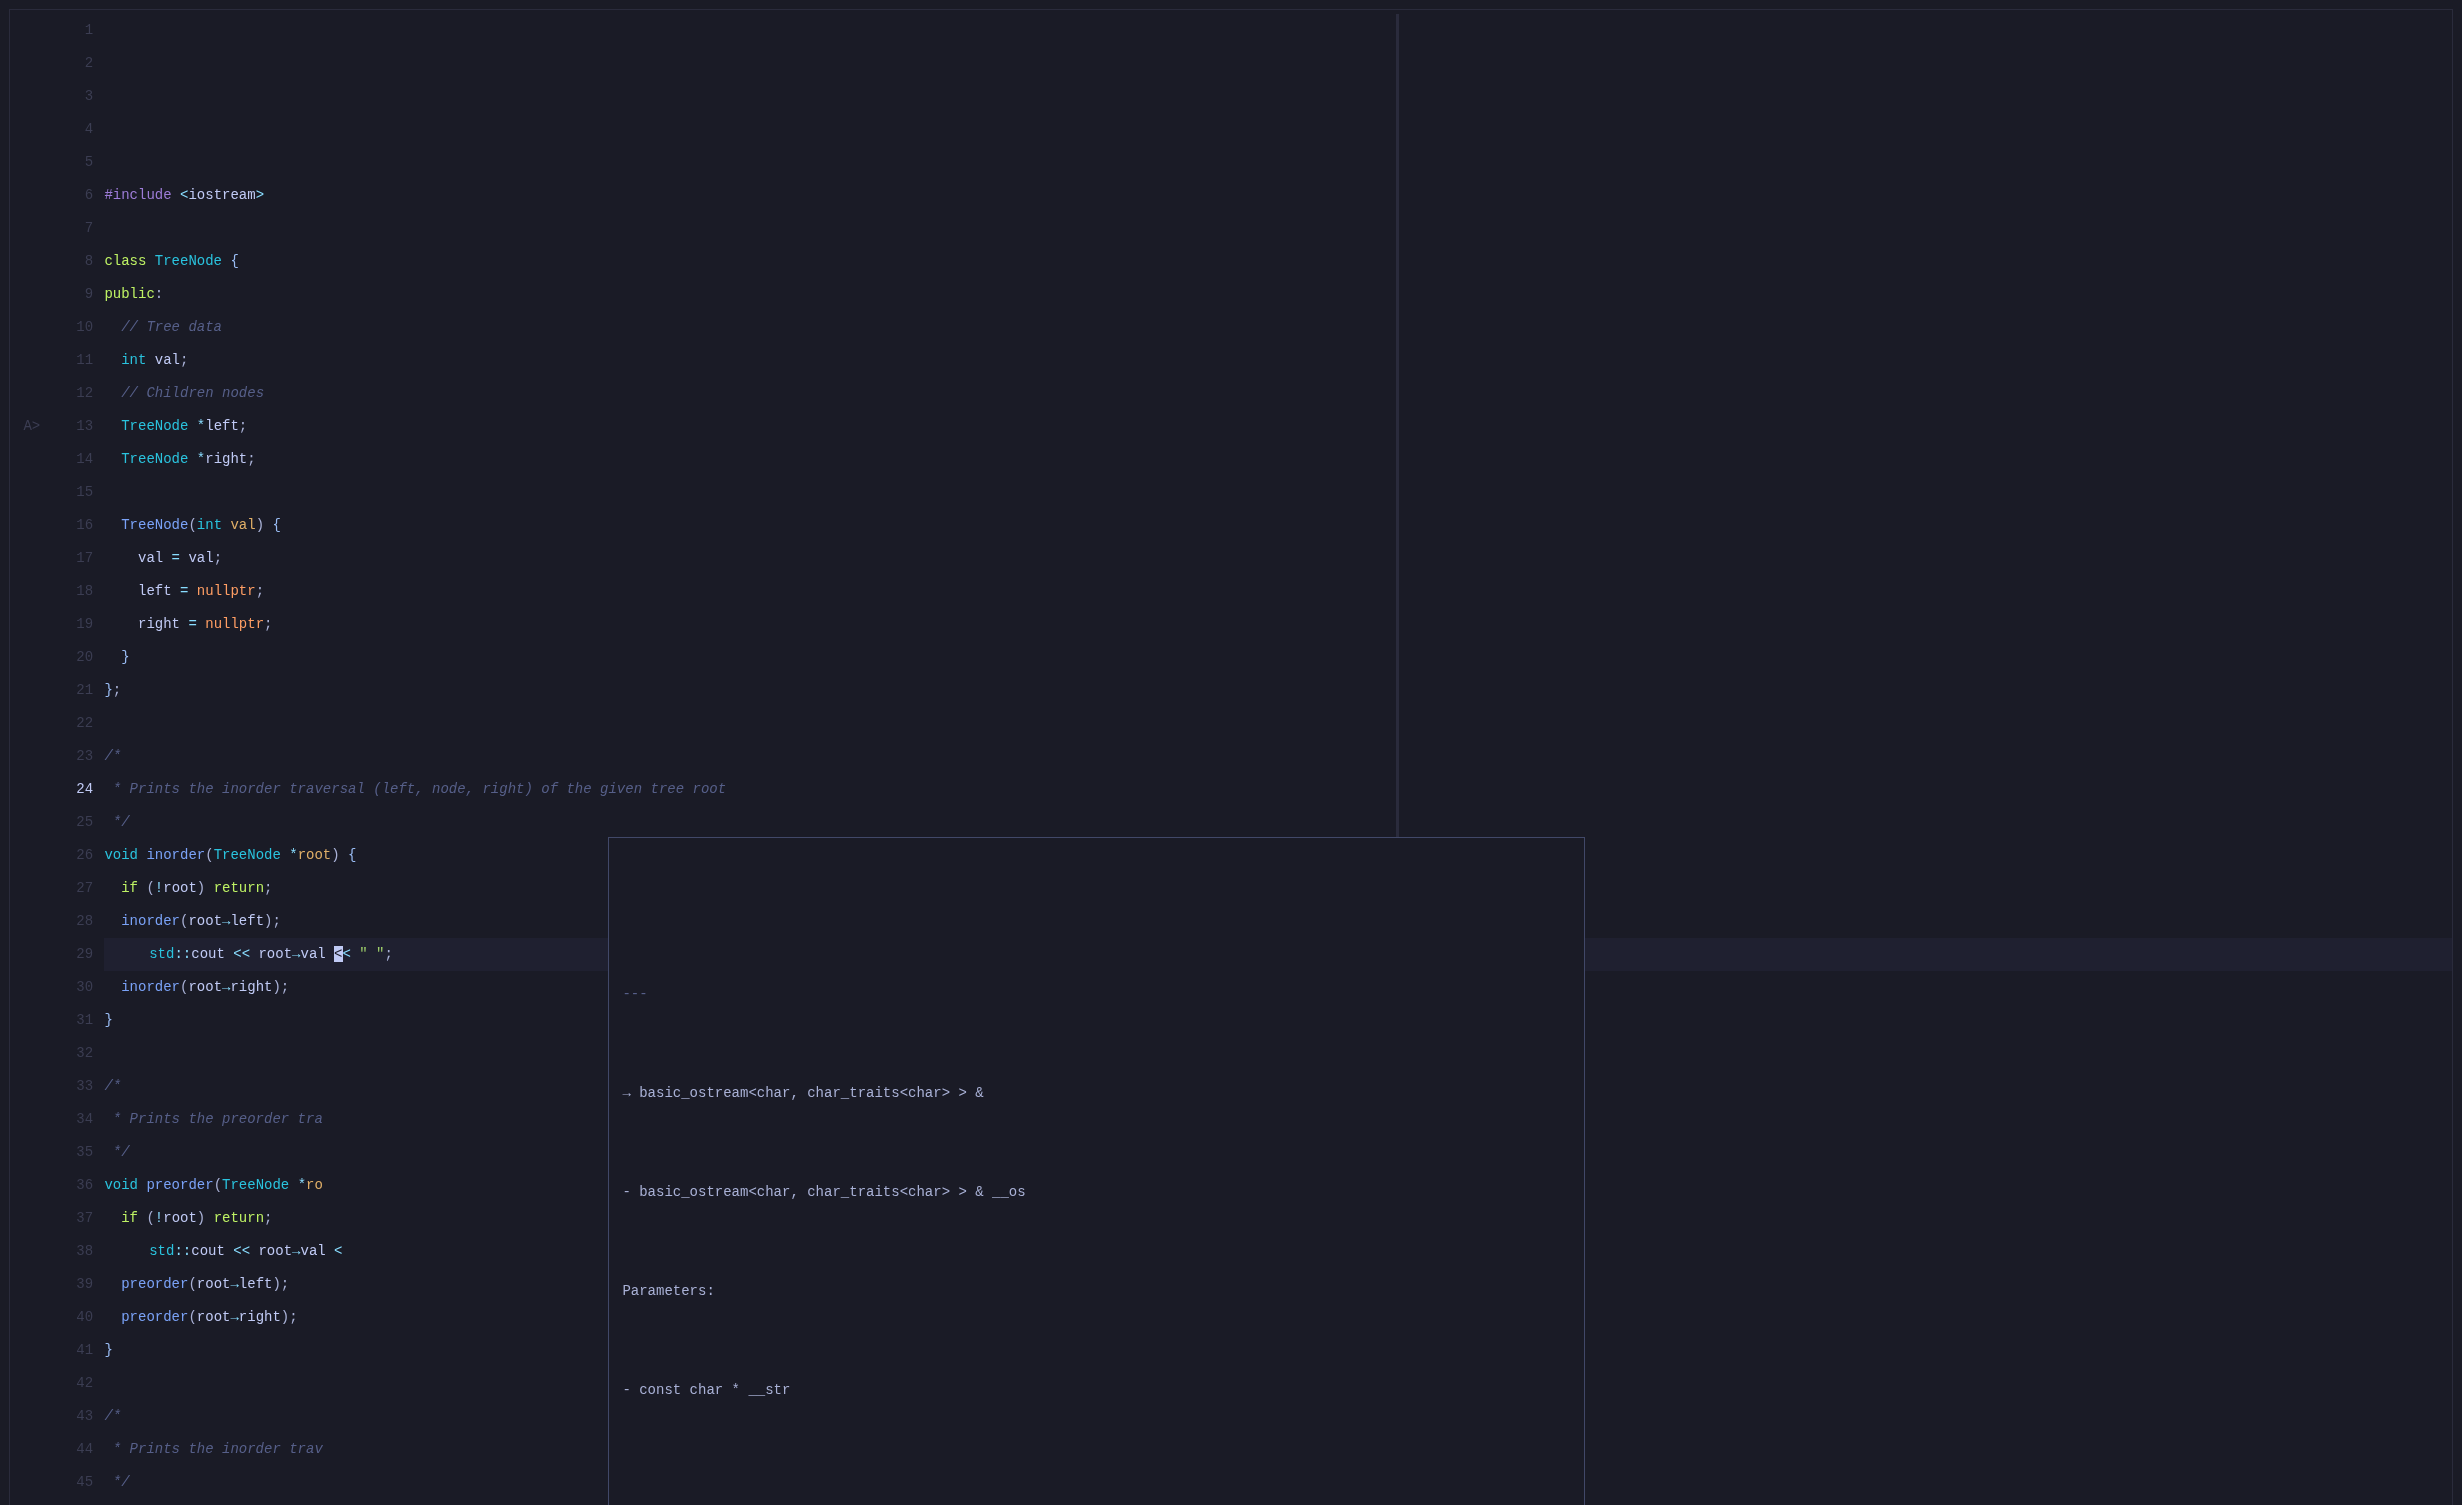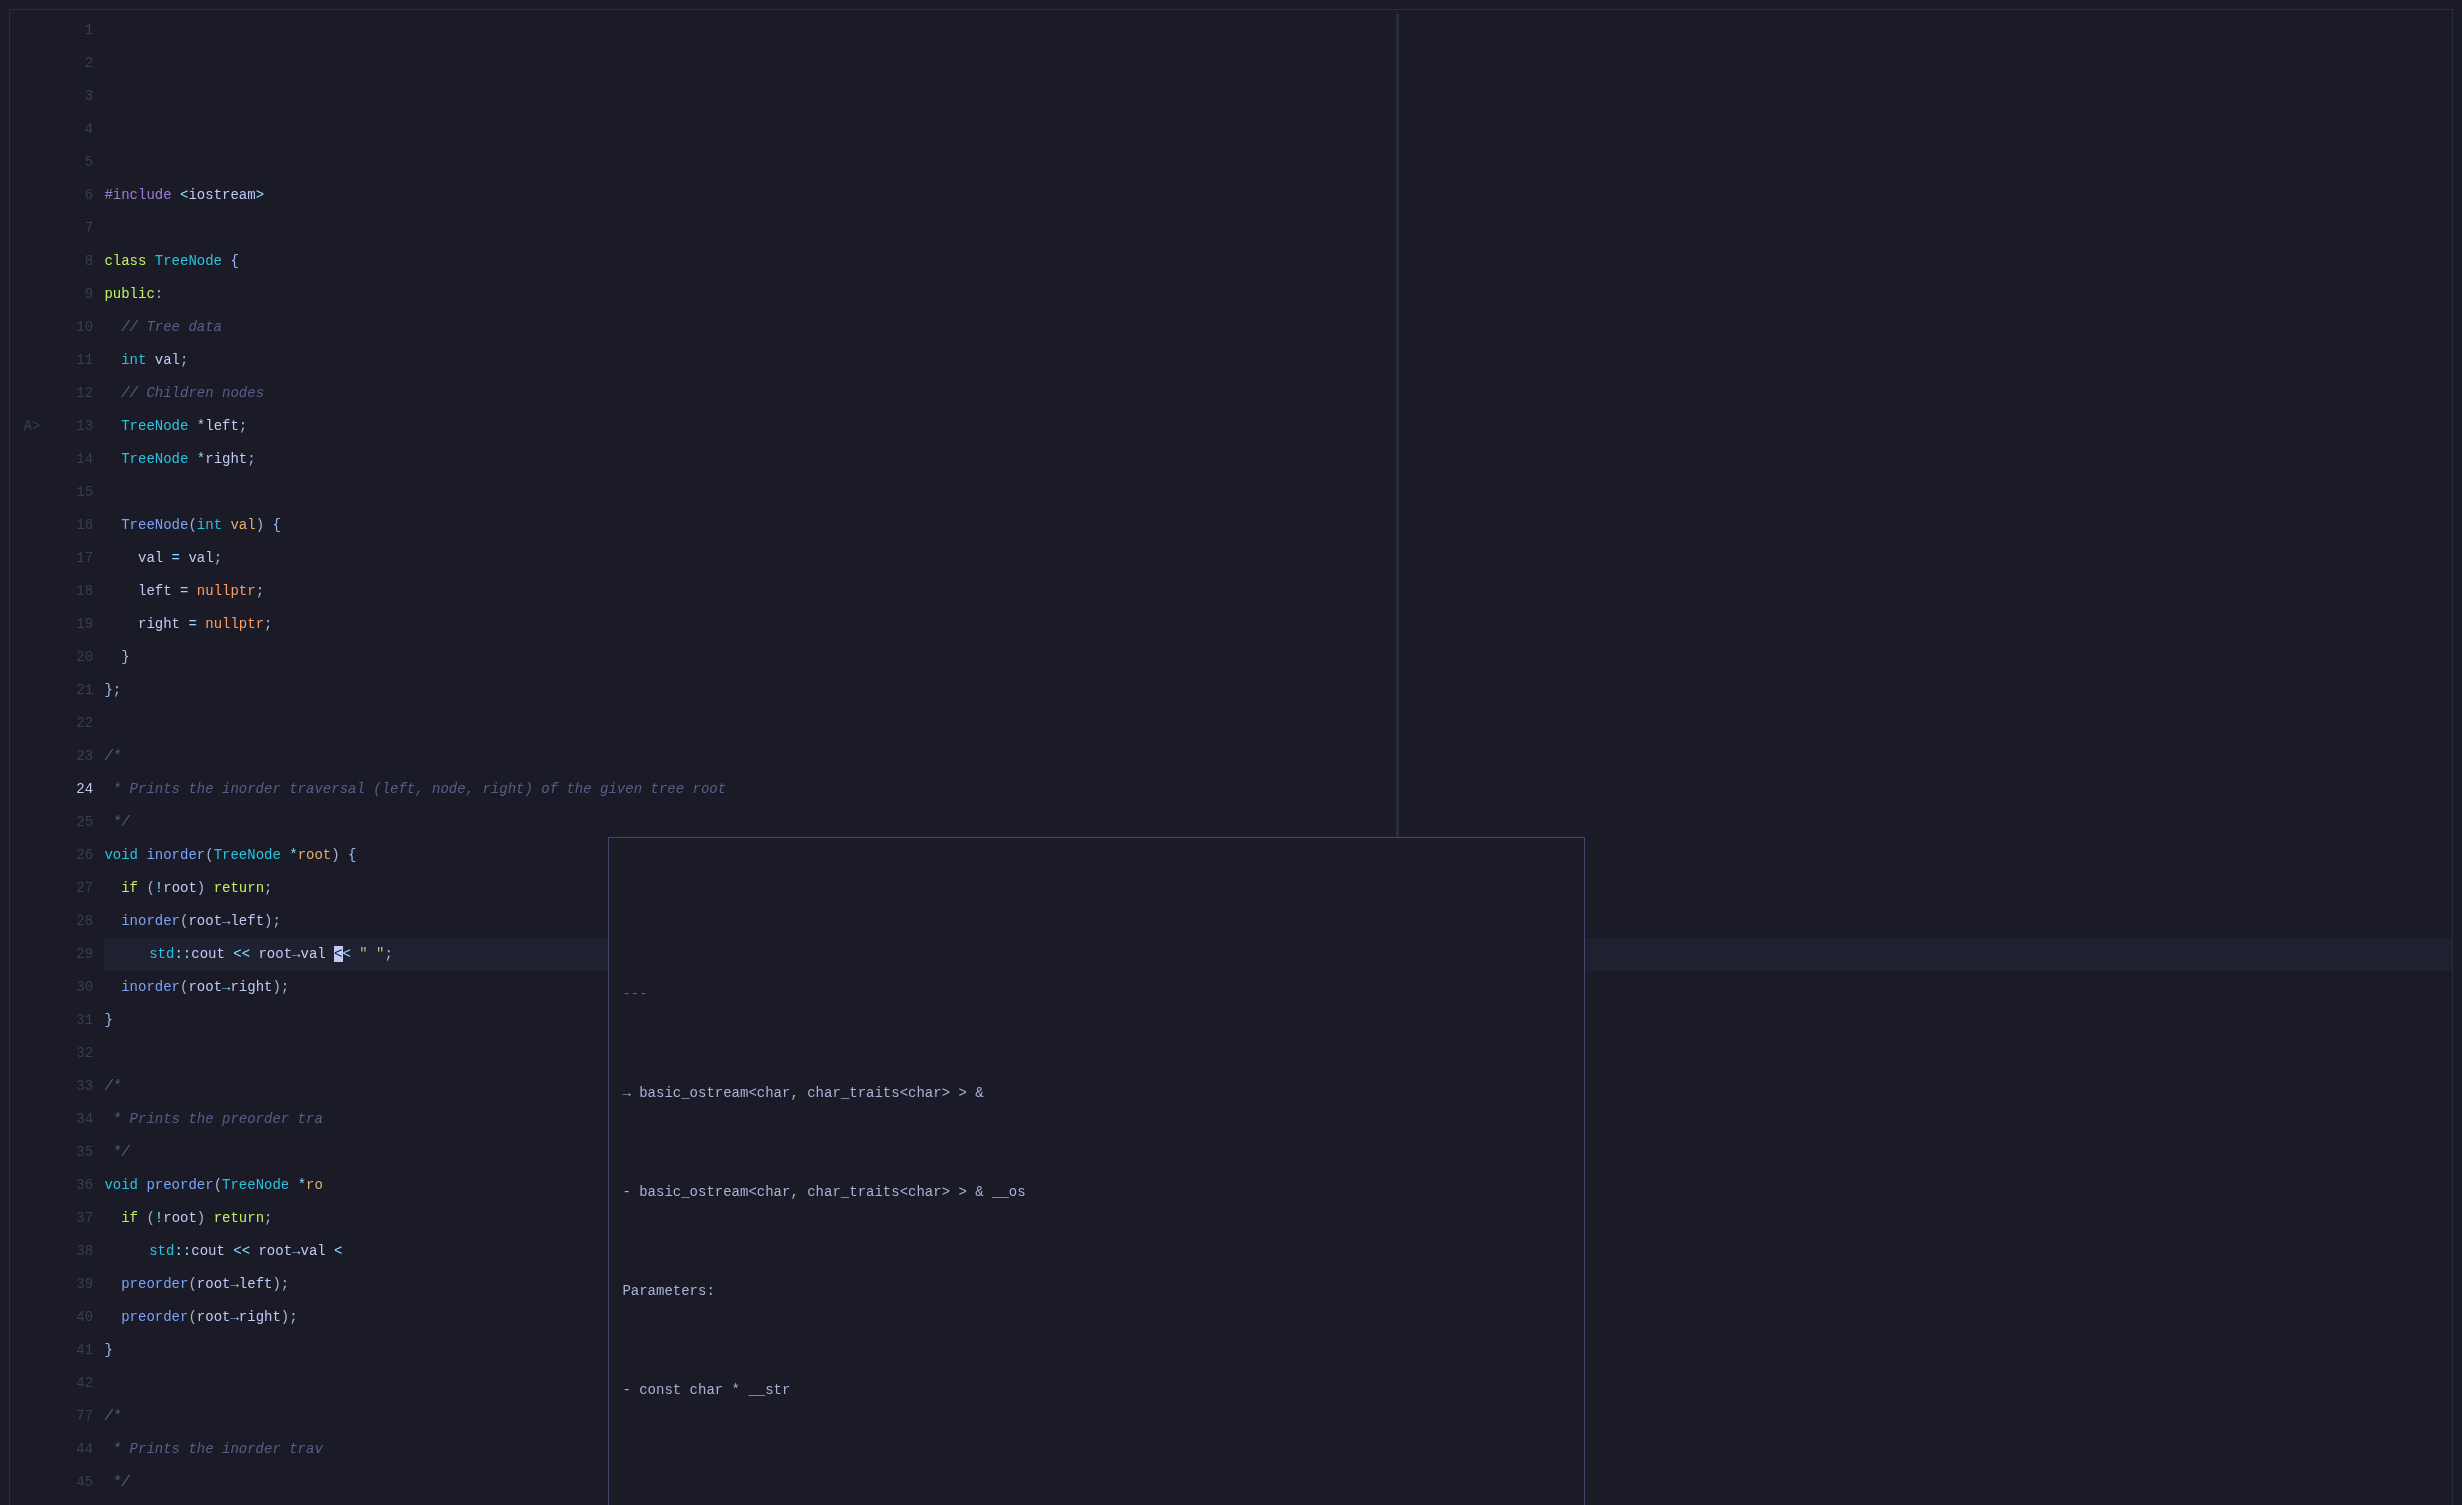--- a/index.html
+++ b/index.html
@@ -192,21 +192,21 @@
         <div class="ln">33</div>
         <div class="ln">34</div>
         <div class="ln">35</div>
         <div class="ln">36</div>
         <div class="ln">37</div>
         <div class="ln">38</div>
         <div class="ln">39</div>
         <div class="ln">40</div>
         <div class="ln">41</div>
         <div class="ln">42</div>
-        <div class="ln">77</div>
+        <div class="ln">43</div>
         <div class="ln">44</div>
         <div class="ln">45</div>
       </div>
     <div class="code-area" id="code-area">
       <div class="vsplit"></div>
 
       <div class="hover">
         <div></div>
         <div class="sep">---</div>
         <div class="txt">→ basic_ostream&lt;char, char_traits&lt;char&gt; &gt; &amp;</div>

